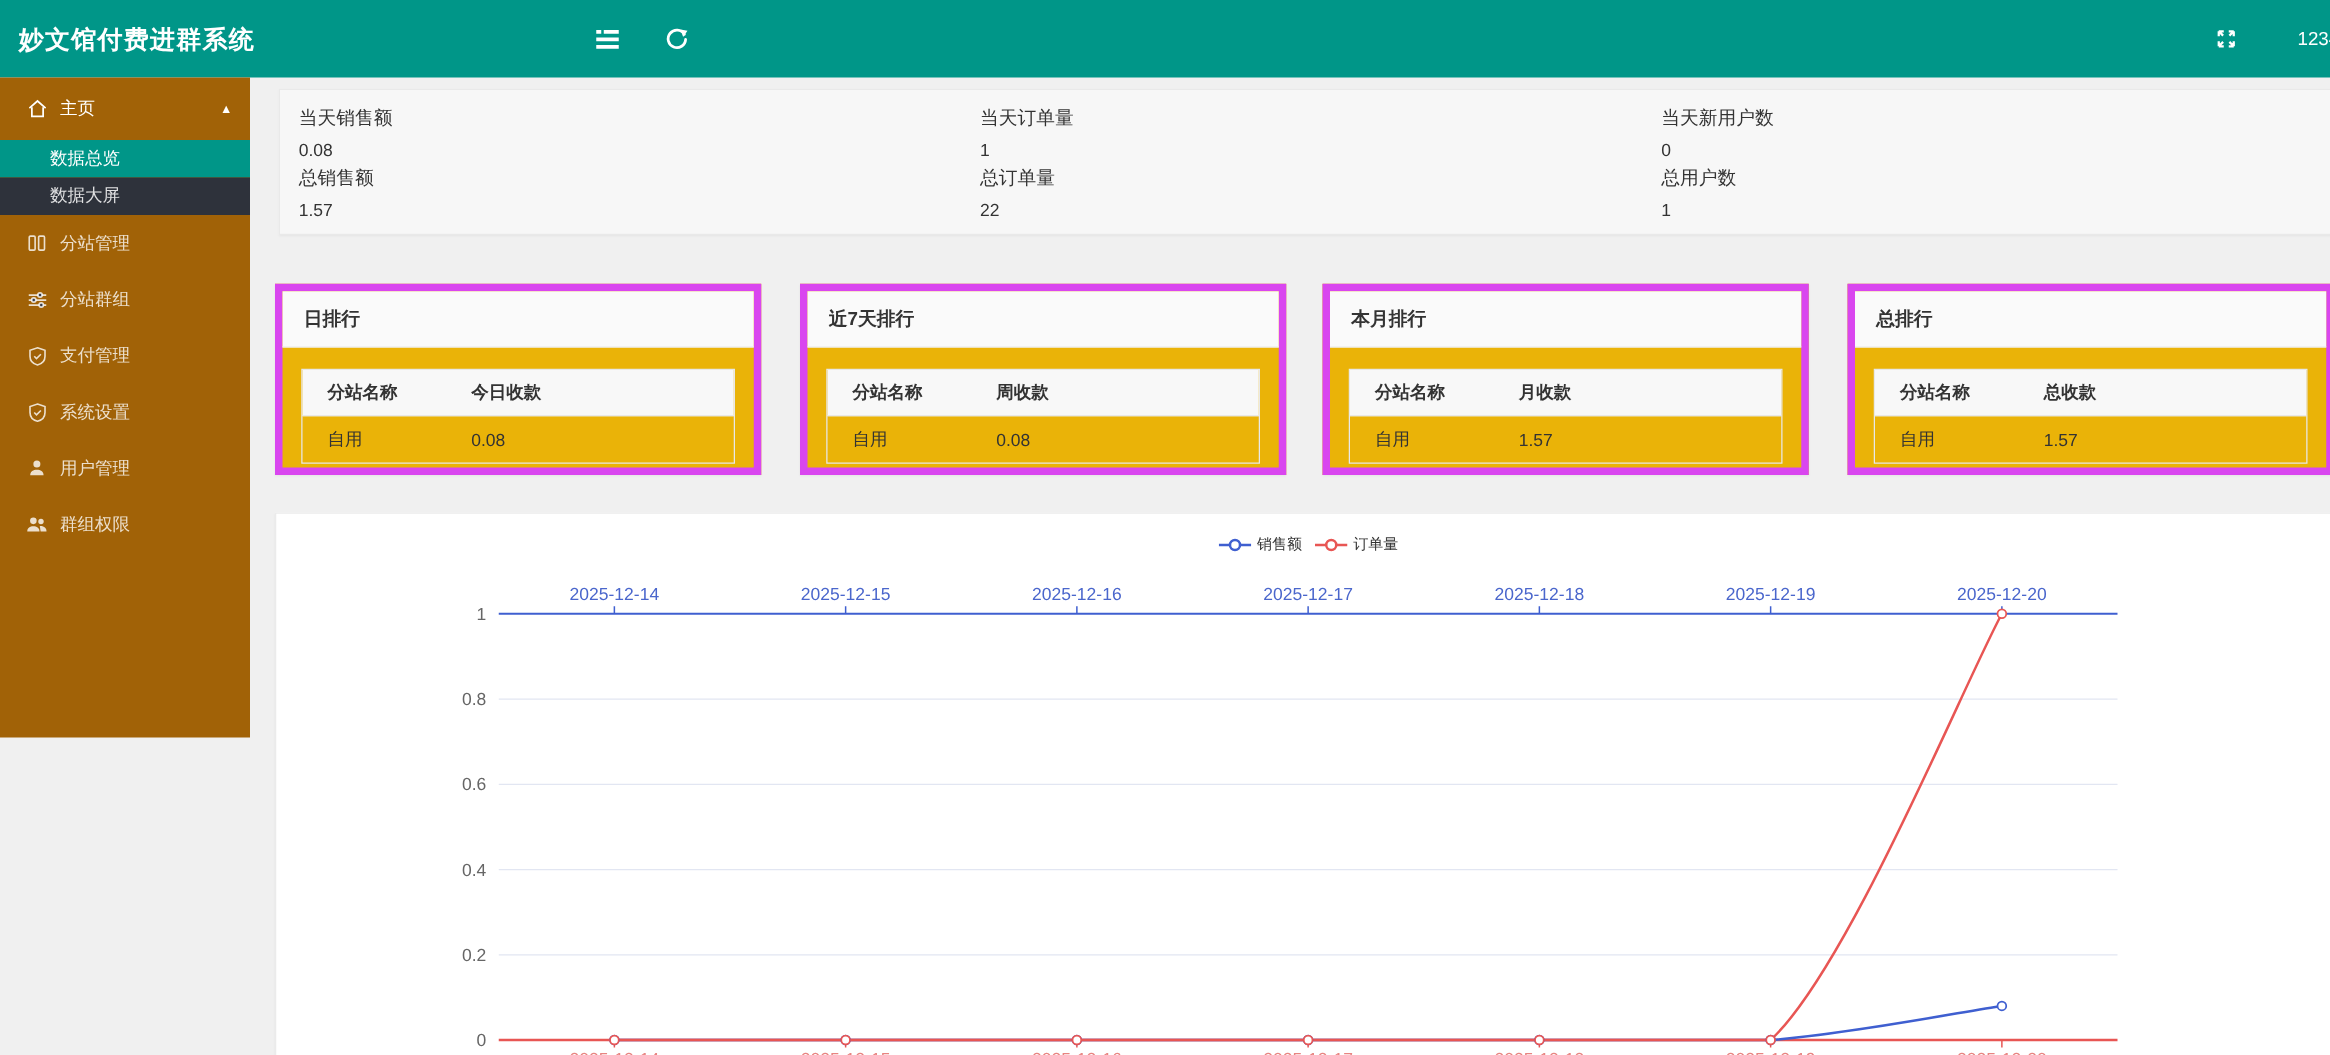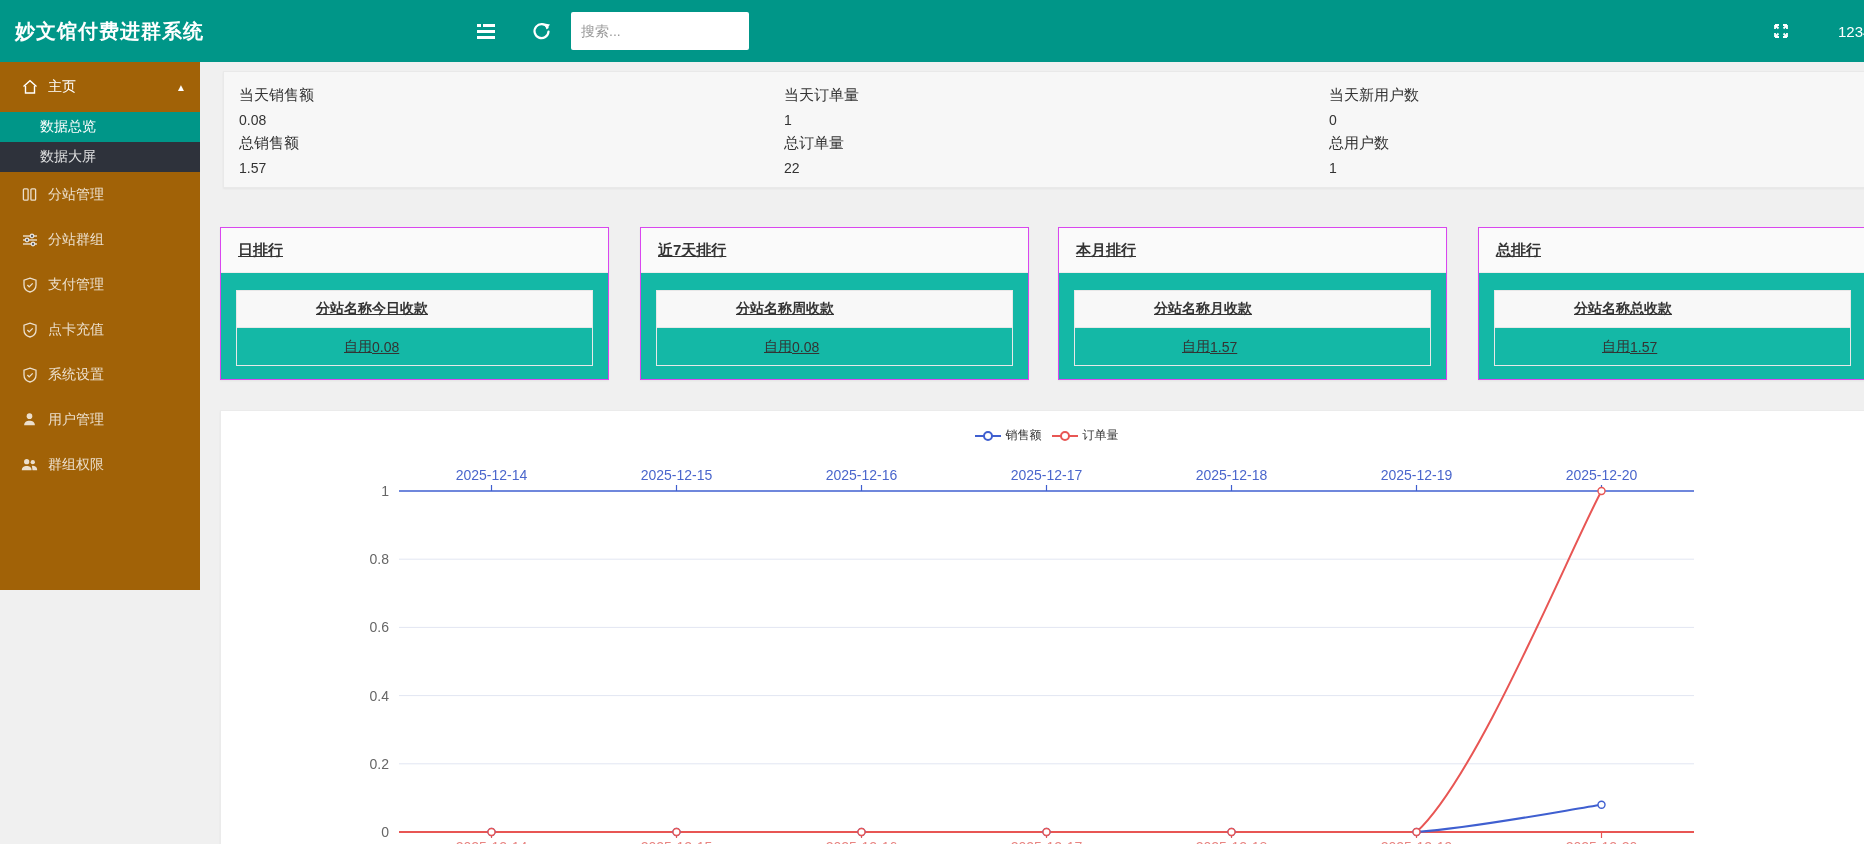--- a/index.html
+++ b/index.html
@@ -45,29 +45,29 @@
   .stats-card {
     position:absolute; left:223px; top:71px; width:1700px; height:117px;
     background:#f7f7f7; border:1px solid #e9e9e9; box-shadow:0 1px 2px rgba(0,0,0,.05);
     padding:12px 0 0 15px;
   }
   .stats-grid { display:grid; grid-template-columns:545px 545px 545px; grid-auto-rows:48px; }
   .stat-label { font-size:15px; color:#333; height:22px; line-height:22px; }
   .stat-value { font-size:14px; color:#333; height:20px; line-height:20px; margin-top:4px; }
   .rank-card {
     position:absolute; top:227px; width:389px; height:153px;
-    background:#14b8a6; border:1px solid #d946ef; box-shadow:0 1px 2px rgba(0,0,0,.05);text-decoration:underline;
+    background:#eab308; border:6px solid #d946ef; box-shadow:0 1px 2px rgba(0,0,0,.05);
   }
   .rank-head { height:45px; display:flex; align-items:center; padding-left:17px;
     font-size:15px; font-weight:bold; color:#333; background:#fafafa;
     border-bottom:1px solid #eee; }
   .rank-table { margin:17px 15px 0 15px; border:1px solid #e8e8e8; }
   .rk-row { display:flex; height:37px; align-items:center; font-size:14px; }
   .rk-row.head { background:#f8f8f8; font-weight:bold; border-bottom:1px solid #e8e8e8; }
-  .rk-c1 { width:135px; padding-left:20px;text-align:right; }
+  .rk-c1 { width:135px; padding-left:20px; }
   .rk-c2 { flex:1; }
   
   .chart-card {
     position:absolute; left:220px; top:410px; width:1700px; height:560px;
     background:#fff; border:1px solid #ebebeb; box-shadow:0 1px 2px rgba(0,0,0,.05);
   }
   .chart-legend { position:absolute; left:0; top:16px; width:1651px;
     display:flex; justify-content:center; gap:10px; font-size:12px; color:#333; }
   .legend-item { display:flex; align-items:center; gap:5px; cursor:pointer; }
   #chart-svg { position:absolute; left:0; top:0; }
@@ -87,21 +87,20 @@
     </svg>
   </div>
 
   <div class="hd-icon" style="left:521px">
     <svg width="19" height="19" viewBox="0 0 19 19" fill="none">
       <path d="M15.5 5.5 A7 7 0 1 0 16.5 9.5" stroke="#fff" stroke-width="2.2" stroke-linecap="round"></path>
       <polygon points="12.5,1.5 18,2.5 14.5,7.5" fill="#fff"></polygon>
     </svg>
   </div>
 
-  <input class="searchbox" placeholder="搜索..." style="">
 
   <div class="hd-icon" style="left:1761px">
     <svg width="18" height="18" viewBox="0 0 18 18" fill="none" stroke="#fff" stroke-width="1.8">
       <path d="M7 3 L3 3 M3 3 L3 7 M3 3 L6.5 6.5"></path>
       <path d="M11 3 L15 3 M15 3 L15 7 M15 3 L11.5 6.5"></path>
       <path d="M7 15 L3 15 M3 15 L3 11 M3 15 L6.5 11.5"></path>
       <path d="M11 15 L15 15 M15 15 L15 11 M15 15 L11.5 11.5"></path>
     </svg>
   </div>
 
@@ -155,29 +154,20 @@
   <div class="side-item">
     <span class="s-icon">
       <svg width="16" height="16" viewBox="0 0 16 16" fill="none" stroke="currentColor" stroke-width="1.3">
         <path d="M8 1.2 L14 3.2 V8 C14 11.8 11.2 14.2 8 15 C4.8 14.2 2 11.8 2 8 V3.2 Z"></path>
         <path d="M5.4 8 L7.2 9.9 L10.7 6.4"></path>
       </svg>
       </span>
     <span>支付管理</span>
   </div>
 
-  <div class="side-item">
-    <span class="s-icon">
-      <svg width="16" height="16" viewBox="0 0 16 16" fill="none" stroke="currentColor" stroke-width="1.3">
-        <path d="M8 1.2 L14 3.2 V8 C14 11.8 11.2 14.2 8 15 C4.8 14.2 2 11.8 2 8 V3.2 Z"></path>
-        <path d="M5.4 8 L7.2 9.9 L10.7 6.4"></path>
-      </svg>
-      </span>
-    <span>点卡充值</span>
-  </div>
 
   <div class="side-item">
     <span class="s-icon">
       <svg width="16" height="16" viewBox="0 0 16 16" fill="none" stroke="currentColor" stroke-width="1.3">
         <path d="M8 1.2 L14 3.2 V8 C14 11.8 11.2 14.2 8 15 C4.8 14.2 2 11.8 2 8 V3.2 Z"></path>
         <path d="M5.4 8 L7.2 9.9 L10.7 6.4"></path>
       </svg>
       </span>
     <span>系统设置</span>
   </div>

